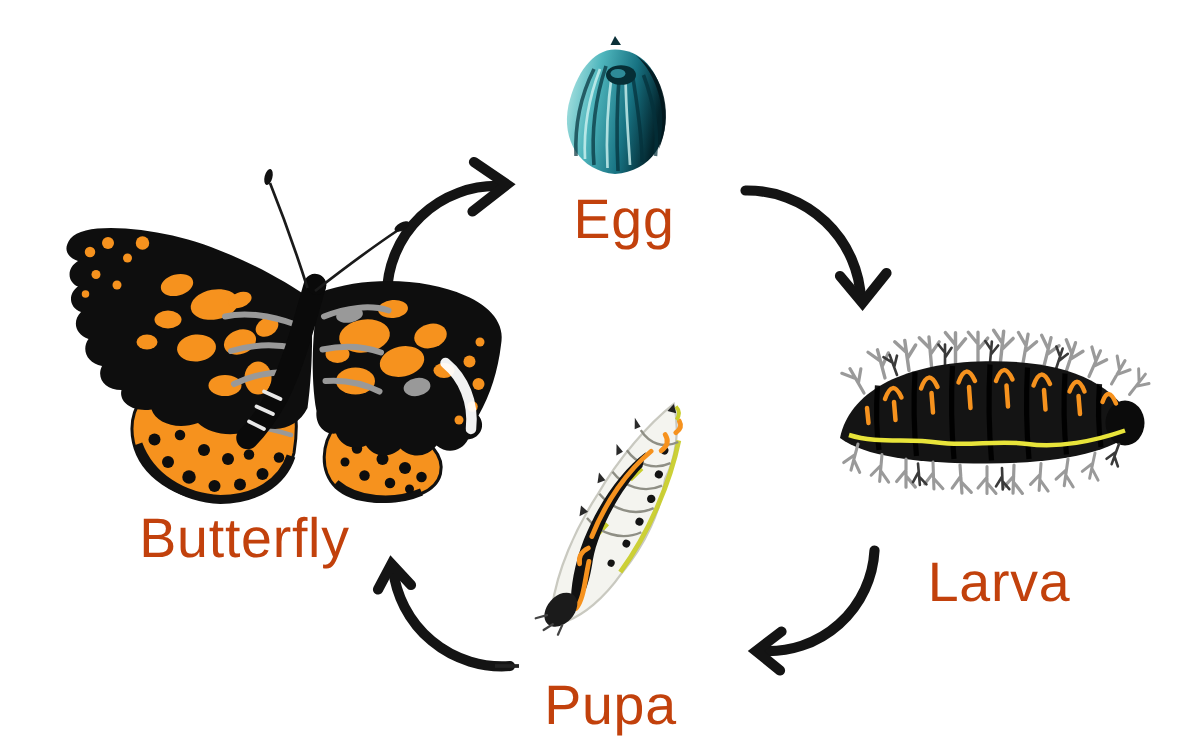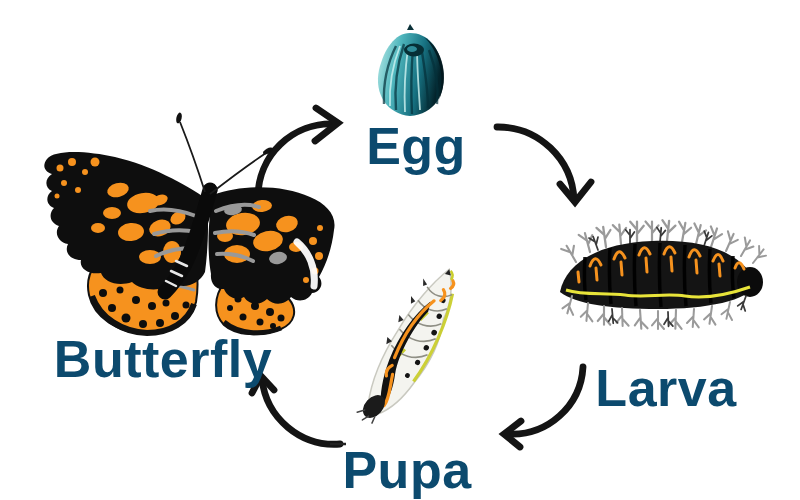--- a/index.html
+++ b/index.html
@@ -1,20 +1,20 @@
 <!DOCTYPE html>
 <html><head>
 <meta charset="utf-8">
 <style>
   html,body{margin:0;padding:0;background:#fff;}
   #canvas{position:relative;width:800px;height:500px;background:#ffffff;overflow:hidden;
           font-family:"Liberation Sans",sans-serif;}
   #scene{position:absolute;left:0;top:0;}
-  .label{position:absolute;transform:translate(-50%,-50%);font-weight:700;font-size:52px;
-         color:#0c4a6e;white-space:nowrap;line-height:1;letter-spacing:0.5px;}
+  .label{position:absolute;transform:translate(-50%,-50%);font-weight:400;font-size:37px;
+         color:#c2410c;white-space:nowrap;line-height:1;letter-spacing:0.5px;}
 </style>
 </head>
 <body>
 
 <div id="canvas">
 
   <svg id="scene" width="800" height="500" viewBox="0 0 800 500">
     <defs>
       <linearGradient id="eggGrad" x1="0" y1="0" x2="1" y2="0.25">
         <stop offset="0" stop-color="#BFEDEA"></stop>

